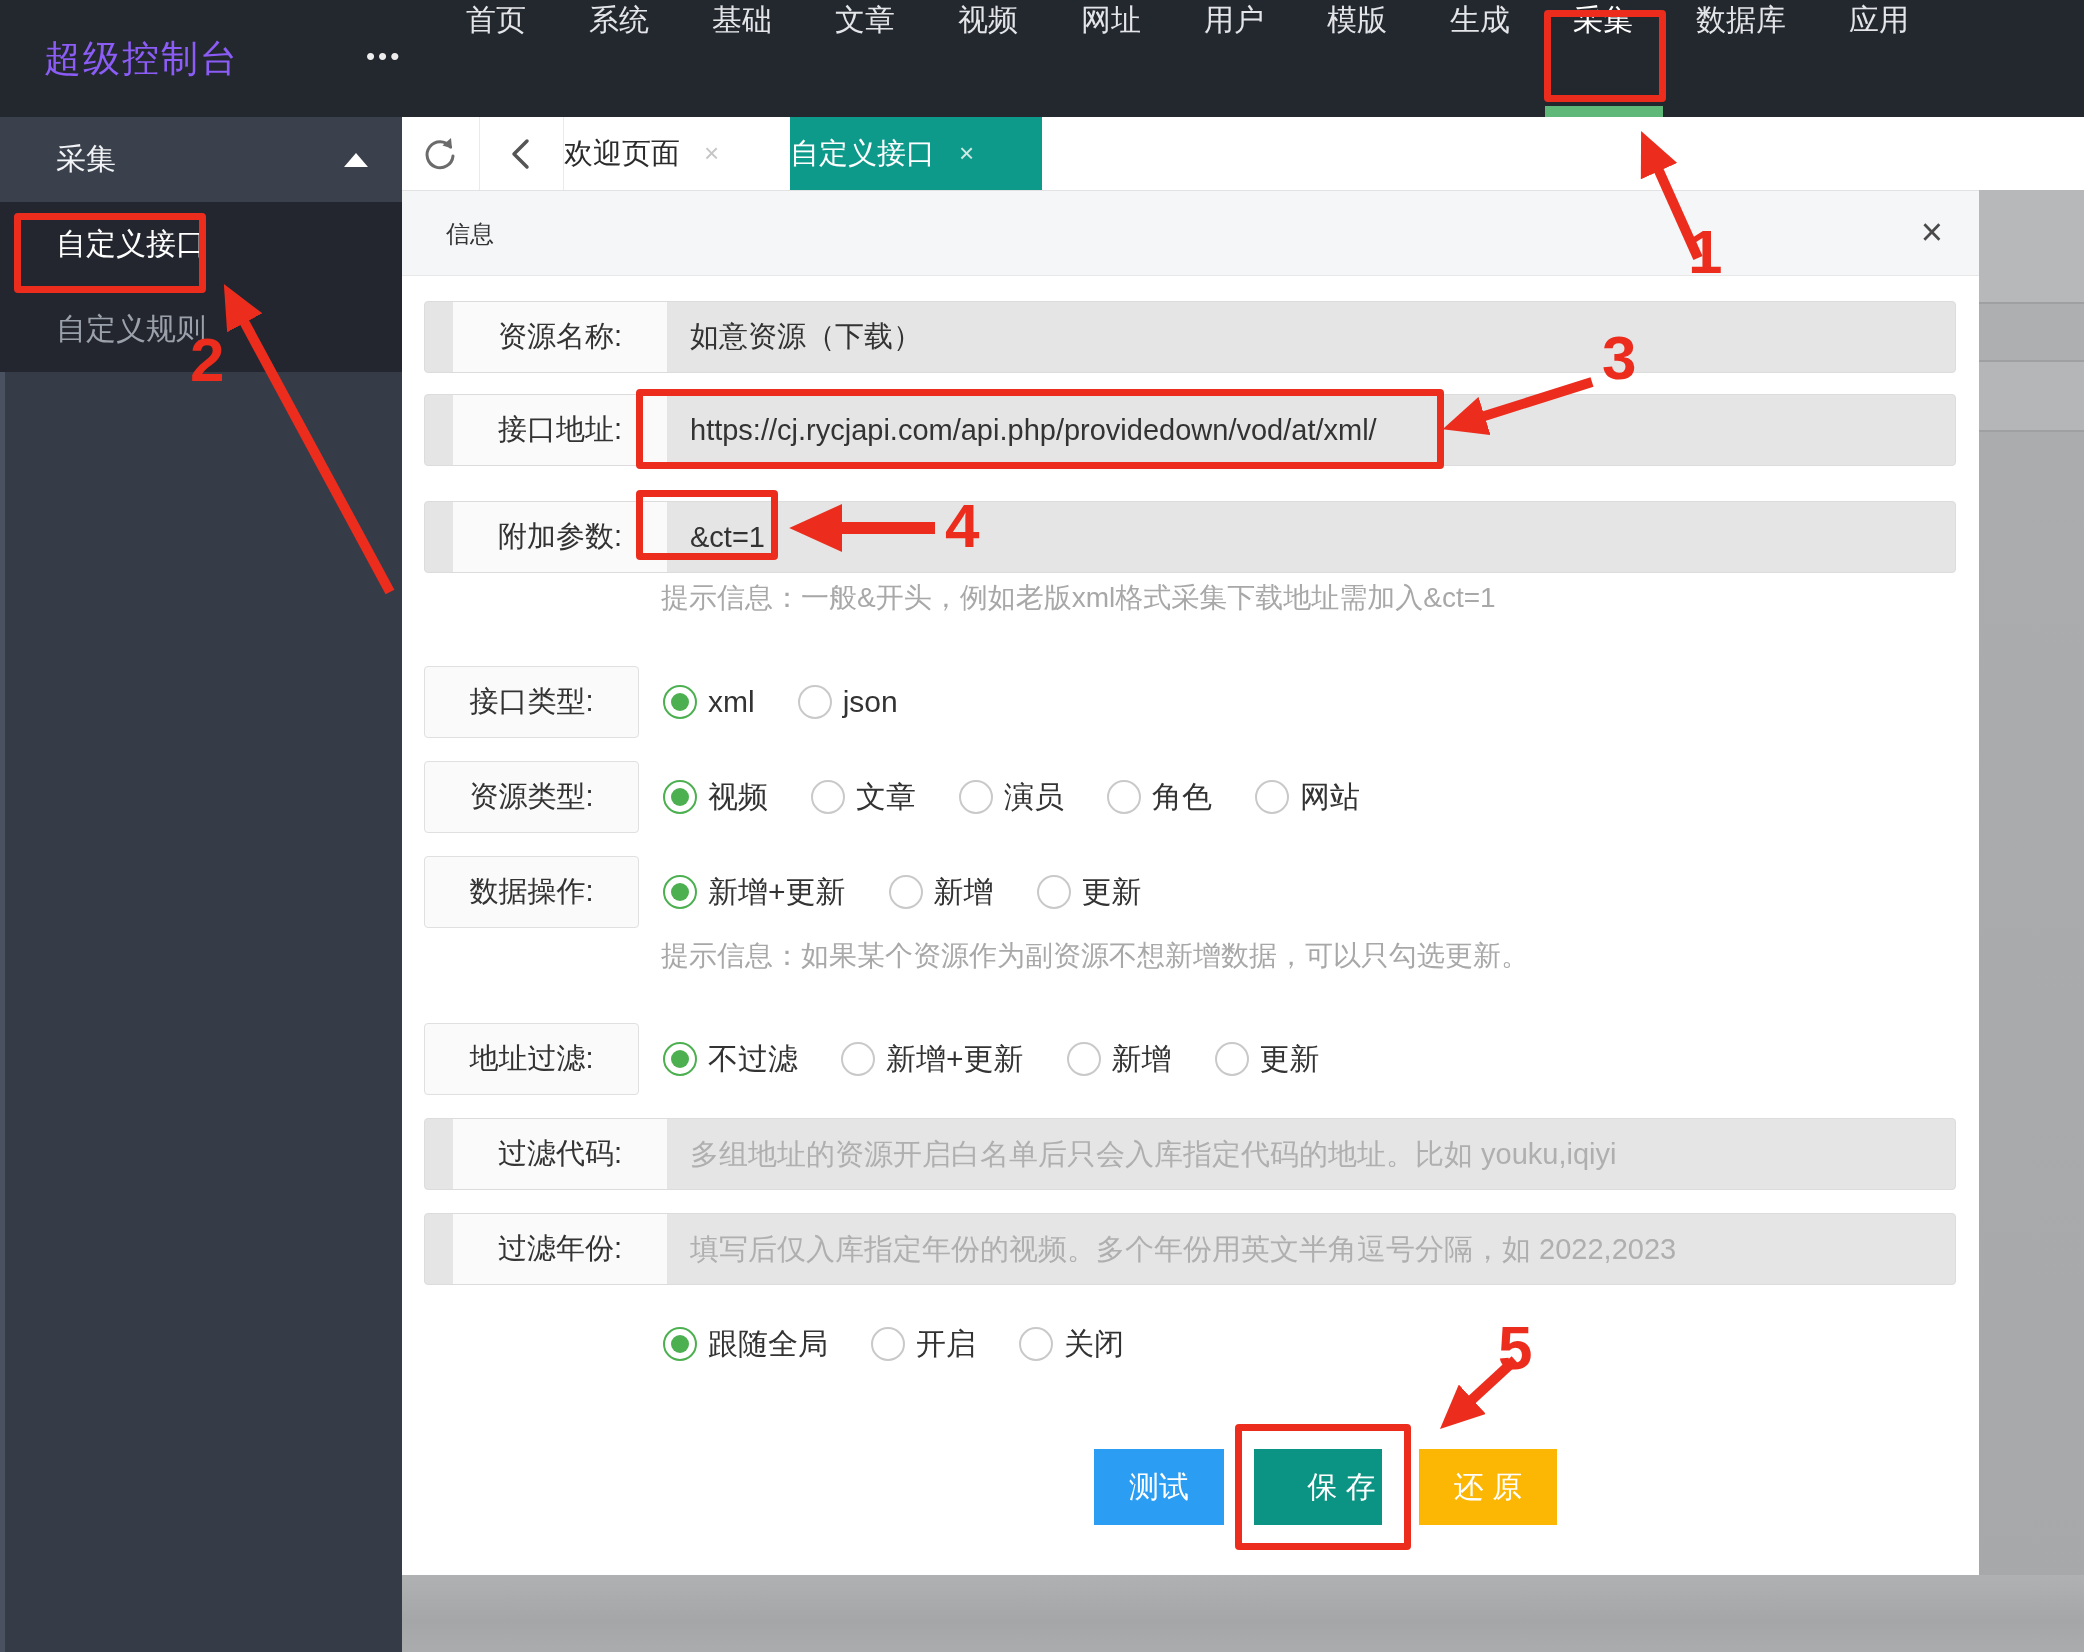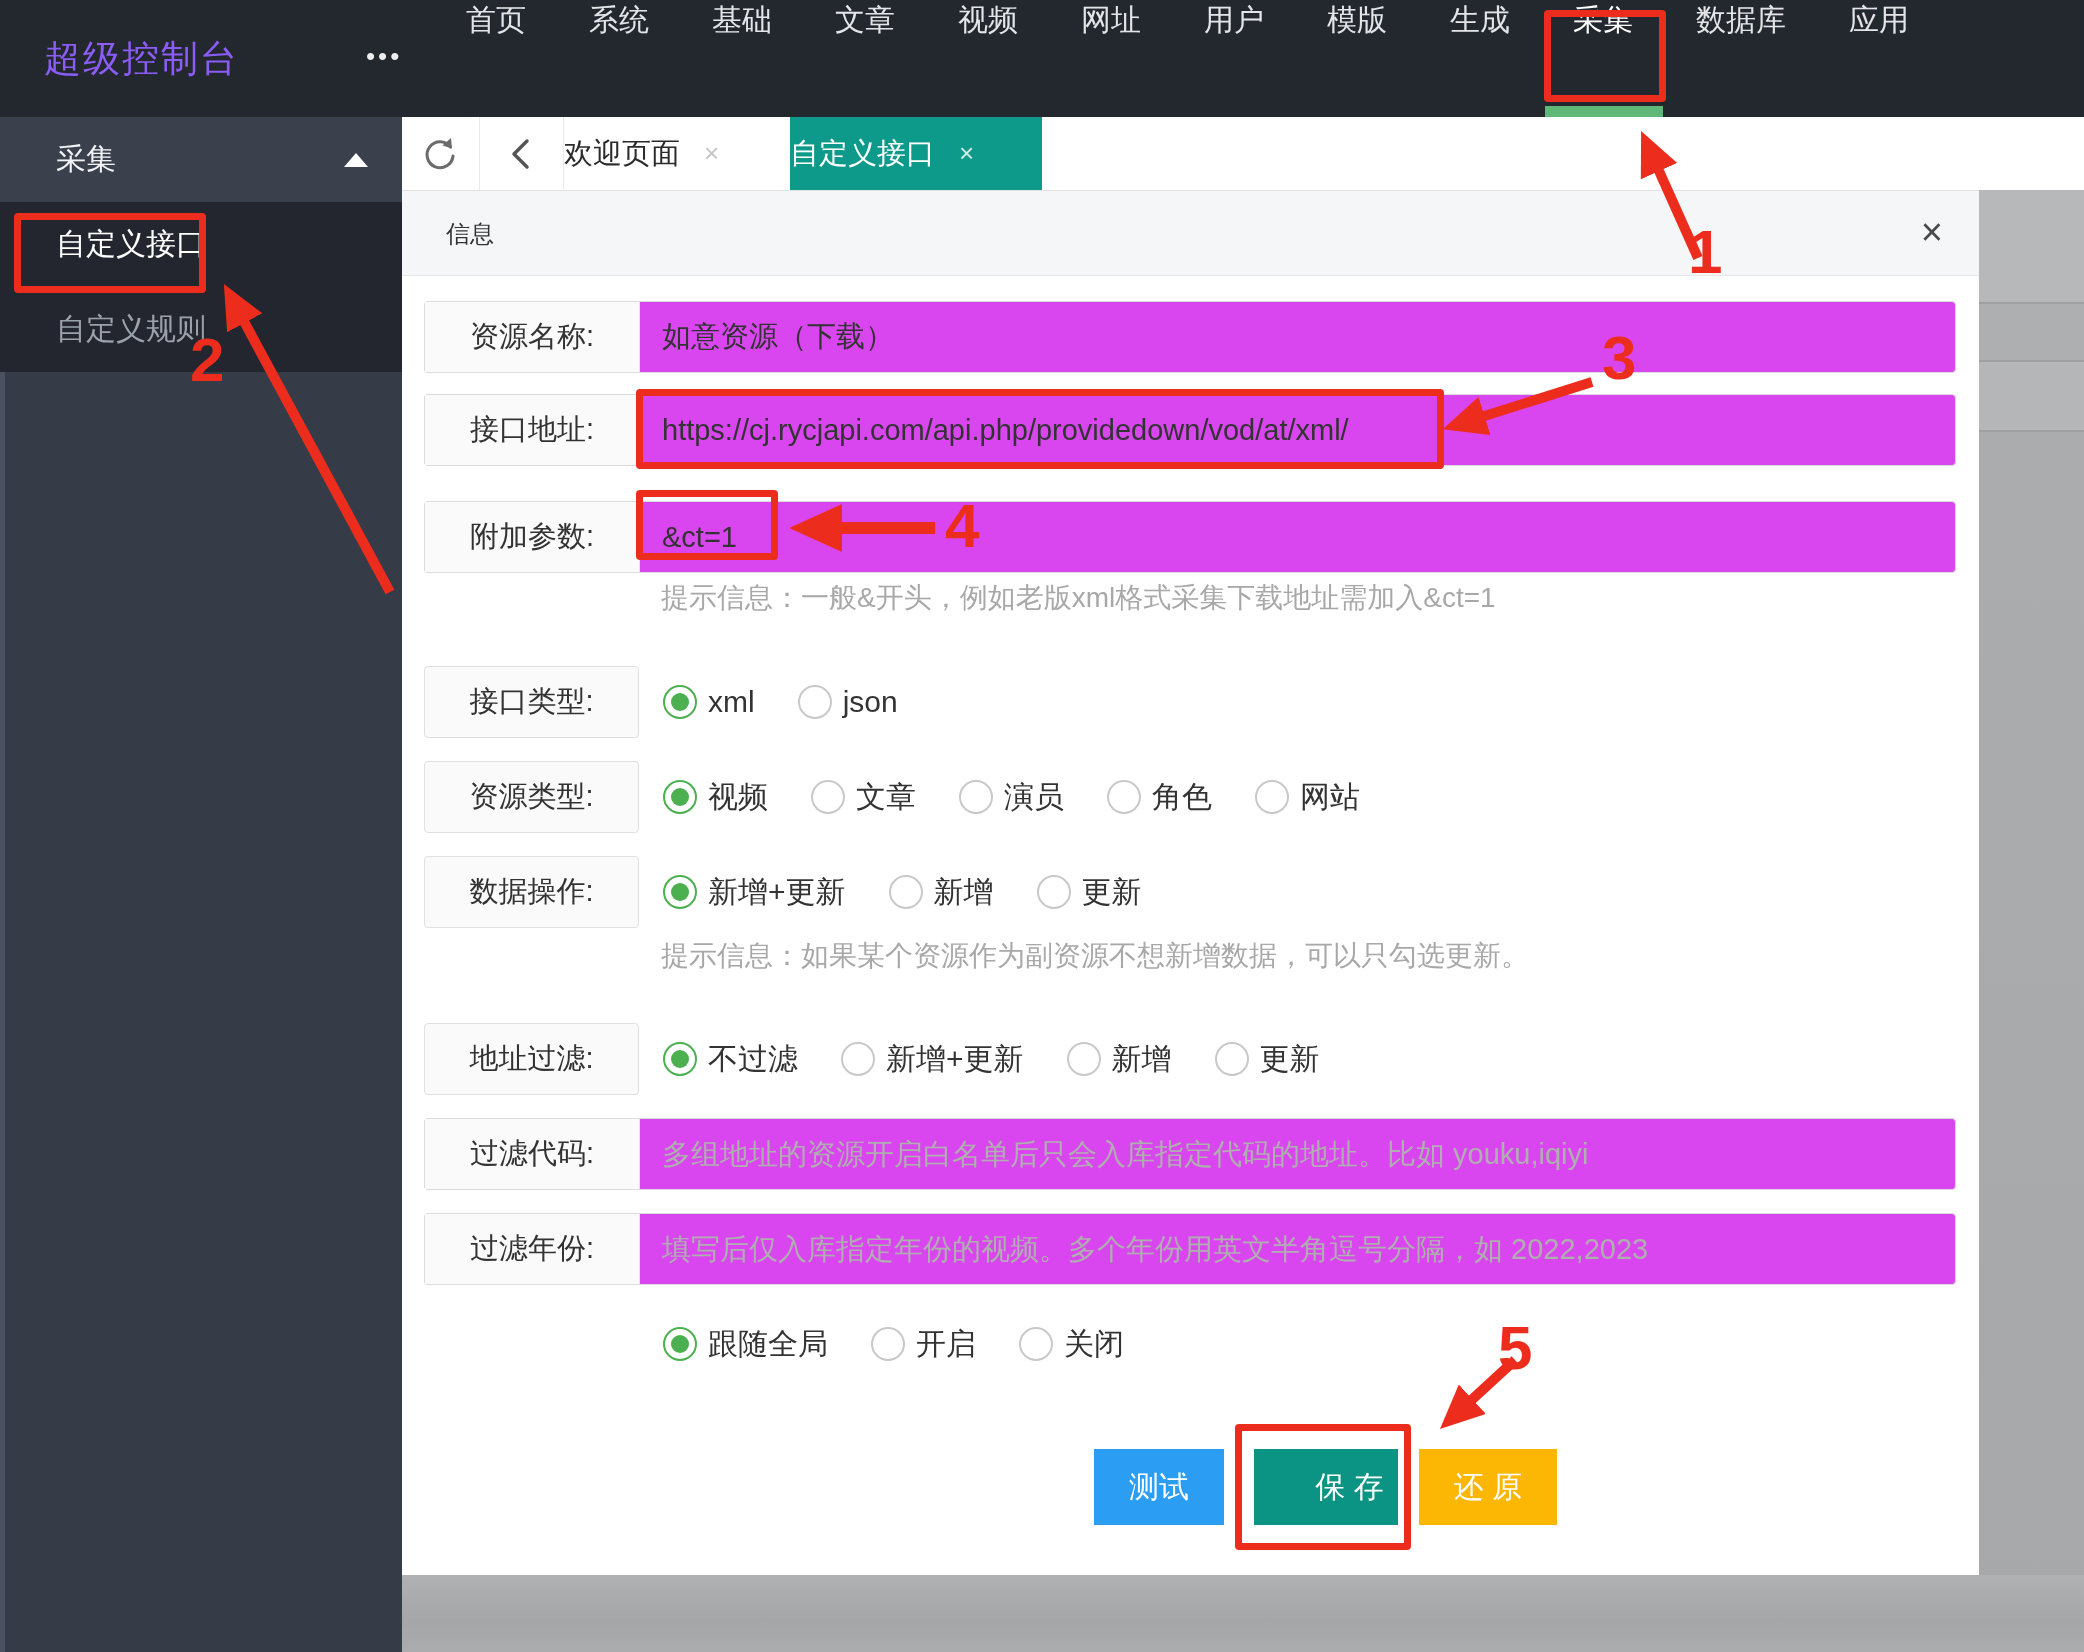--- a/index.html
+++ b/index.html
@@ -40,38 +40,38 @@
     background:linear-gradient(180deg,#B7B8BA 0px,#B7B8BA 112px,#9FA0A2 112px,#9FA0A2 114px,#AEAFB1 114px,#AEAFB1 170px,#9FA0A2 170px,#9FA0A2 172px,#B5B6B8 172px,#B5B6B8 240px,#9FA0A2 240px,#9FA0A2 242px,#ABACAE 242px,#A7A8AA 100%); }
   .bg-bottom { position:absolute; left:402px; top:1575px; width:1682px; height:77px;
     background:linear-gradient(180deg,#B0B1B3 0%,#A5A6A8 60%,#ABACAE 100%); }
 
   
   .modal { position:absolute; left:402px; top:190px; width:1577px; height:1385px; background:#FFFFFF; border-top:1px solid #E2E2E2; }
   .modal-header { position:absolute; left:0; top:0; width:1577px; height:85px; background:#F5F6F7; border-bottom:1px solid #E8E8E8; }
   .modal-title { position:absolute; left:44px; top:0; height:85px; line-height:85px; font-size:24px; color:#333; }
   .modal-close { position:absolute; right:36px; top:0; height:85px; line-height:82px; font-size:38px; color:#4a4a4a; cursor:pointer; }
 
-  .frow { position:absolute; left:22px; width:1532px; height:72px; border:1px solid #DCDCDC; border-radius:4px; background:#d946ef; display:flex; }
+  .frow { position:absolute; left:22px; width:1532px; height:72px; border:1px solid #DCDCDC; border-radius:4px; background:#e5e5e5; display:flex;padding-left:28px; }
   .frow .lab { width:215px; background:#FAFAFA; border-right:1px solid #E4E4E4; display:flex; align-items:center; justify-content:center; font-size:29px; color:#333; }
   .frow input { flex:1; border:none; outline:none; background:transparent; font-size:29px; color:#333; padding:0 22px; font-family:inherit; }
   .frow input::placeholder { color:#AFAFAF; }
 
   .lrow { position:absolute; left:22px; width:1532px; height:72px; }
   .lrow .lab { position:absolute; left:0; top:0; width:215px; height:72px; background:#FAFAFA; border:1px solid #E0E0E0; border-radius:4px; display:flex; align-items:center; justify-content:center; font-size:29px; color:#333; }
   .opts { position:absolute; left:239px; top:0; height:72px; display:flex; align-items:center; gap:43px; }
   .opt { display:flex; align-items:center; gap:11px; font-size:30px; color:#333; cursor:pointer; white-space:nowrap; }
   .rad { width:34px; height:34px; border:2px solid #C9C9C9; border-radius:50%; background:#fff; position:relative; flex:none; }
   .rad.on { border-color:#4CB050; }
   .rad.on::after { content:""; position:absolute; inset:6px; border-radius:50%; background:#4CB050; }
 
   .hint { position:absolute; left:259px; font-size:28px; color:#A8A8A8; white-space:nowrap; }
 
   .btn { position:absolute; top:1258px; height:76px; border-radius:0; color:#fff; font-size:30px; display:flex; align-items:center; justify-content:center; cursor:pointer; white-space:nowrap; }
   .btn-test { left:692px; width:130px; background:#2B9DF3; }
-  .btn-save { left:852px; width:144px; background:#0B9384;padding-left:47px; }
+  .btn-save { left:852px; width:128px; background:#0B9384;padding-left:47px; }
   .btn-restore { left:1017px; width:138px; background:#FCB705; }
 
   
   .rbox { position:absolute; border:7px solid #EC2D1E; border-radius:4px; pointer-events:none; }
   .rnum { position:absolute; color:#EC2D1E; font-weight:bold; font-size:62px; pointer-events:none; }
   .ann-svg { position:absolute; left:0; top:0; width:2084px; height:1652px; pointer-events:none; }
 </style>
 </head>
 <body>
 

